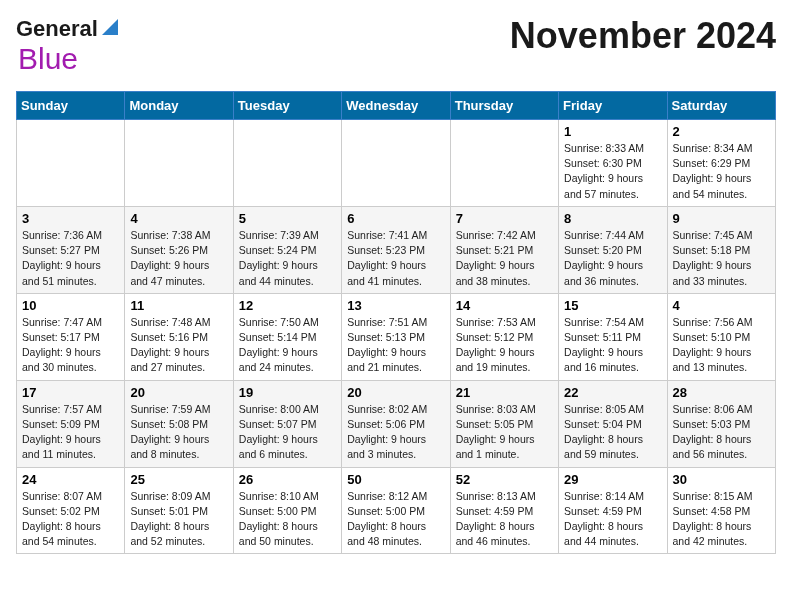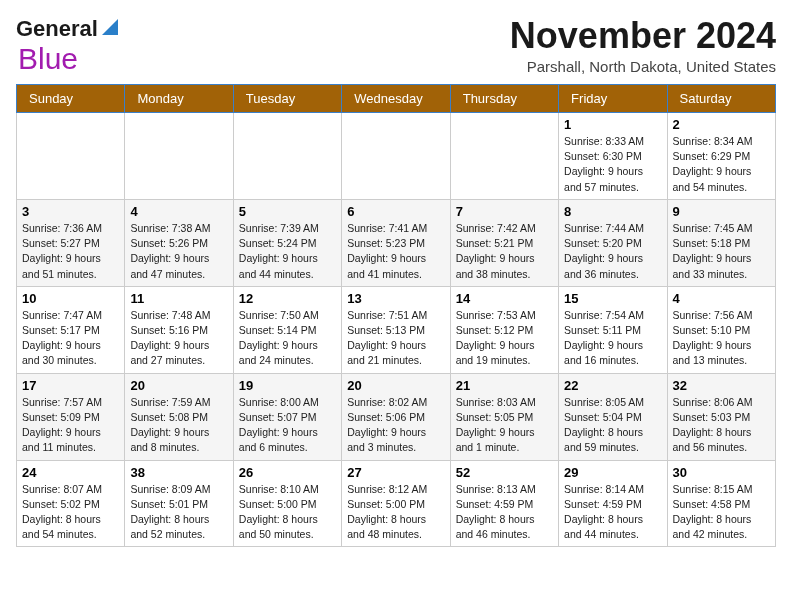--- a/index.html
+++ b/index.html
@@ -7,21 +7,21 @@
       font-family: Arial, sans-serif;
       background: #fff;
       width: 792px;
       min-height: 612px;
       padding: 16px;
     }
     .header-area {
       display: flex;
       justify-content: space-between;
       align-items: flex-start;
-      margin-bottom: 8px;
+      margin-bottom: 15px;
     }
     .logo {
       display: flex;
       flex-direction: column;
       align-items: flex-start;
     }
     .logo-line {
       display: flex;
       align-items: center;
     }
@@ -39,26 +39,26 @@
       color: #444;
       margin-top: 2px;
     }
     .calendar {
       width: 100%;
       border-collapse: collapse;
       font-size: 11px;
       margin-top: 8px;
     }
     .calendar th {
-      background: #a16207;
+      background: #0369a1;
       color: #fff;
-      padding: 6px 12px;
+      padding: 6px 4px;
       text-align: left;
       font-size: 13px;
-      font-weight: normal;
+      font-weight: bold;
       border: 1px solid #3a7fc9;
     }
     .calendar td {
       border: 1px solid #ccc;
       vertical-align: top;
       padding: 4px 5px;
       width: 108px;
       min-height: 80px;
       background: #fff;
     }
@@ -97,21 +97,20 @@
       <svg width="20" height="20" viewBox="0 0 20 20" style="margin-left:2px;margin-top:-4px;">
         <polygon points="2,18 18,2 18,18" fill="#2a7fc9"></polygon>
       </svg>
     </div>
     <div>
       <span style="font-size:30px;font-weight:normal;color:#a21caf;margin-left:2px;">Blue</span>
     </div>
   </div>
   <div class="title-area">
     <div class="month-title">November 2024</div>
-    <div class="location-title">Parshall, North Dakota, United States</div>
   </div>
 </div>
 
 <table class="calendar">
   <thead>
     <tr>
     <th>Sunday</th>
         <th>Monday</th>
         <th>Tuesday</th>
         <th>Wednesday</th>
@@ -215,39 +214,39 @@
         </td>
         <td>
           <span class="day-num">21</span>
           <div class="day-info">Sunrise: 8:03 AM<br>Sunset: 5:05 PM<br>Daylight: 9 hours<br>and 1 minute.</div>
         </td>
         <td>
           <span class="day-num">22</span>
           <div class="day-info">Sunrise: 8:05 AM<br>Sunset: 5:04 PM<br>Daylight: 8 hours<br>and 59 minutes.</div>
         </td>
         <td>
-          <span class="day-num">32</span>
+          <span class="day-num">28</span>
           <div class="day-info">Sunrise: 8:06 AM<br>Sunset: 5:03 PM<br>Daylight: 8 hours<br>and 56 minutes.</div>
         </td>
       </tr>
       <tr class="row-odd">
         <td>
           <span class="day-num">24</span>
           <div class="day-info">Sunrise: 8:07 AM<br>Sunset: 5:02 PM<br>Daylight: 8 hours<br>and 54 minutes.</div>
         </td>
         <td>
-          <span class="day-num">38</span>
+          <span class="day-num">25</span>
           <div class="day-info">Sunrise: 8:09 AM<br>Sunset: 5:01 PM<br>Daylight: 8 hours<br>and 52 minutes.</div>
         </td>
         <td>
           <span class="day-num">26</span>
           <div class="day-info">Sunrise: 8:10 AM<br>Sunset: 5:00 PM<br>Daylight: 8 hours<br>and 50 minutes.</div>
         </td>
         <td>
-          <span class="day-num">27</span>
+          <span class="day-num">50</span>
           <div class="day-info">Sunrise: 8:12 AM<br>Sunset: 5:00 PM<br>Daylight: 8 hours<br>and 48 minutes.</div>
         </td>
         <td>
           <span class="day-num">52</span>
           <div class="day-info">Sunrise: 8:13 AM<br>Sunset: 4:59 PM<br>Daylight: 8 hours<br>and 46 minutes.</div>
         </td>
         <td>
           <span class="day-num">29</span>
           <div class="day-info">Sunrise: 8:14 AM<br>Sunset: 4:59 PM<br>Daylight: 8 hours<br>and 44 minutes.</div>
         </td>

